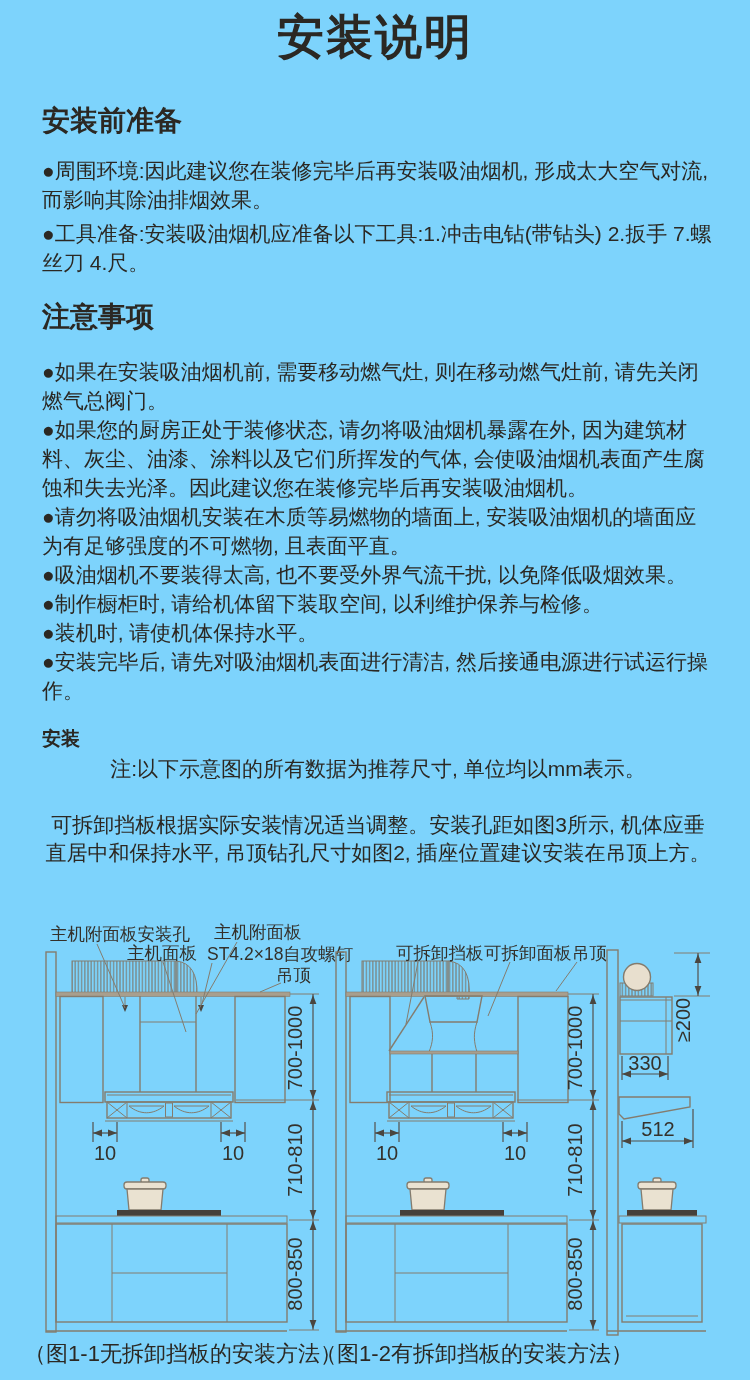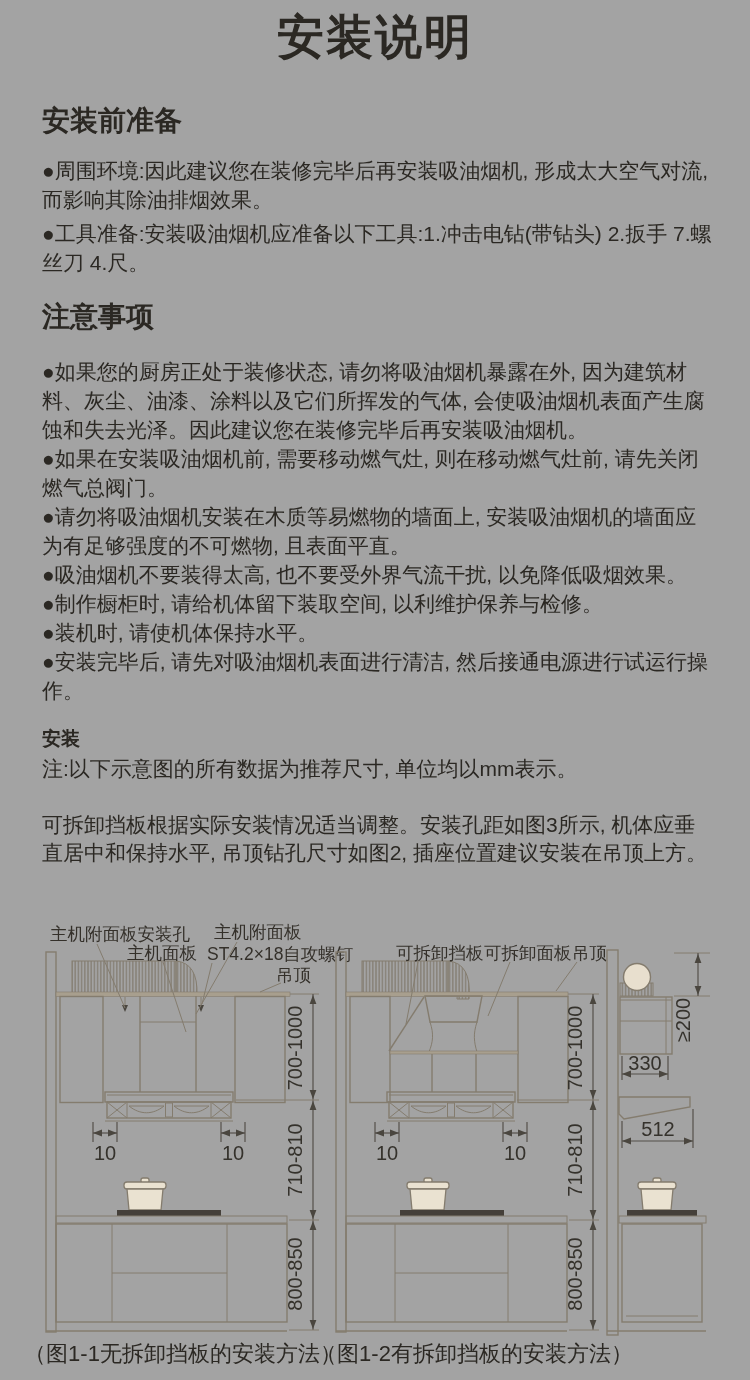--- a/index.html
+++ b/index.html
@@ -1,18 +1,18 @@
 <!DOCTYPE html>
 <html><head>
 <meta charset="utf-8">
 <style>
   html,body{margin:0;padding:0;}
   .page{
     position:relative; width:750px; height:1380px;
-    background:#a3a3a3; overflow:hidden;
+    background:#7dd3fc; overflow:hidden;
     font-family:"Liberation Sans","DejaVu Sans",sans-serif;
     color:#2b2823;
   }
   .title{
     position:absolute; top:6px; left:0; width:750px;
     text-align:center; font-size:47px; font-weight:700; letter-spacing:2px;
   }
   .heading{
     position:absolute; left:42px; font-size:28px; font-weight:700;
   }
@@ -20,21 +20,21 @@
     position:absolute; left:42px; width:672px;
     font-size:21px; line-height:29px;
   }
   .textblock p{margin:0 0 5px 0;}
   .textblock.tight p{margin:0;}
   .subheading{
     position:absolute; left:42px; font-size:19px; font-weight:700;
   }
   .textline{
     position:absolute; left:42px; width:672px;
-    font-size:21px; line-height:28px;
+    font-size:21px; line-height:28px;text-align:center;
   }
   svg.figs{position:absolute; top:0; left:0;}
   
   .ln{stroke:#847c6e; fill:none; stroke-width:1.4;}
   .ln2{stroke:#847c6e; fill:none; stroke-width:1;}
   .band{fill:#a89f8e; stroke:#847c6e; stroke-width:.6;}
   .dim{stroke:#55504a; fill:none; stroke-width:1.2;}
   .arr{fill:#4a463f; stroke:none;}
   .dimtext{font-size:20px; fill:#35322c; font-family:"Liberation Sans","DejaVu Sans",sans-serif;}
   .lbl{font-size:17.5px; fill:#34302a; font-family:"Liberation Sans","DejaVu Sans",sans-serif;}
@@ -50,22 +50,22 @@
   <div class="title">安装说明</div>
 
   <div class="heading" style="top:102px">安装前准备</div>
   <div class="textblock" style="top:156px">
     <p>●周围环境:因此建议您在装修完毕后再安装吸油烟机, 形成太大空气对流, 而影响其除油排烟效果。</p>
     <p>●工具准备:安装吸油烟机应准备以下工具:1.冲击电钻(带钻头) 2.扳手 7.螺丝刀 4.尺。</p>
   </div>
 
   <div class="heading" style="top:298px">注意事项</div>
   <div class="textblock tight" style="top:357px">
+    <p>●如果在安装吸油烟机前, 需要移动燃气灶, 则在移动燃气灶前, 请先关闭燃气总阀门。</p>
     <p>●如果您的厨房正处于装修状态, 请勿将吸油烟机暴露在外, 因为建筑材料、灰尘、油漆、涂料以及它们所挥发的气体, 会使吸油烟机表面产生腐蚀和失去光泽。因此建议您在装修完毕后再安装吸油烟机。</p>
-    <p>●如果在安装吸油烟机前, 需要移动燃气灶, 则在移动燃气灶前, 请先关闭燃气总阀门。</p>
     <p>●请勿将吸油烟机安装在木质等易燃物的墙面上, 安装吸油烟机的墙面应为有足够强度的不可燃物, 且表面平直。</p>
     <p>●吸油烟机不要装得太高, 也不要受外界气流干扰, 以免降低吸烟效果。</p>
     <p>●制作橱柜时, 请给机体留下装取空间, 以利维护保养与检修。</p>
     <p>●装机时, 请使机体保持水平。</p>
     <p>●安装完毕后, 请先对吸油烟机表面进行清洁, 然后接通电源进行试运行操作。</p>
   </div>
 
   <div class="subheading" style="top:726px">安装</div>
   <div class="textline" style="top:755px">注:以下示意图的所有数据为推荐尺寸, 单位均以mm表示。</div>
   <div class="textline" style="top:811px">可拆卸挡板根据实际安装情况适当调整。安装孔距如图3所示, 机体应垂直居中和保持水平, 吊顶钻孔尺寸如图2, 插座位置建议安装在吊顶上方。</div>

